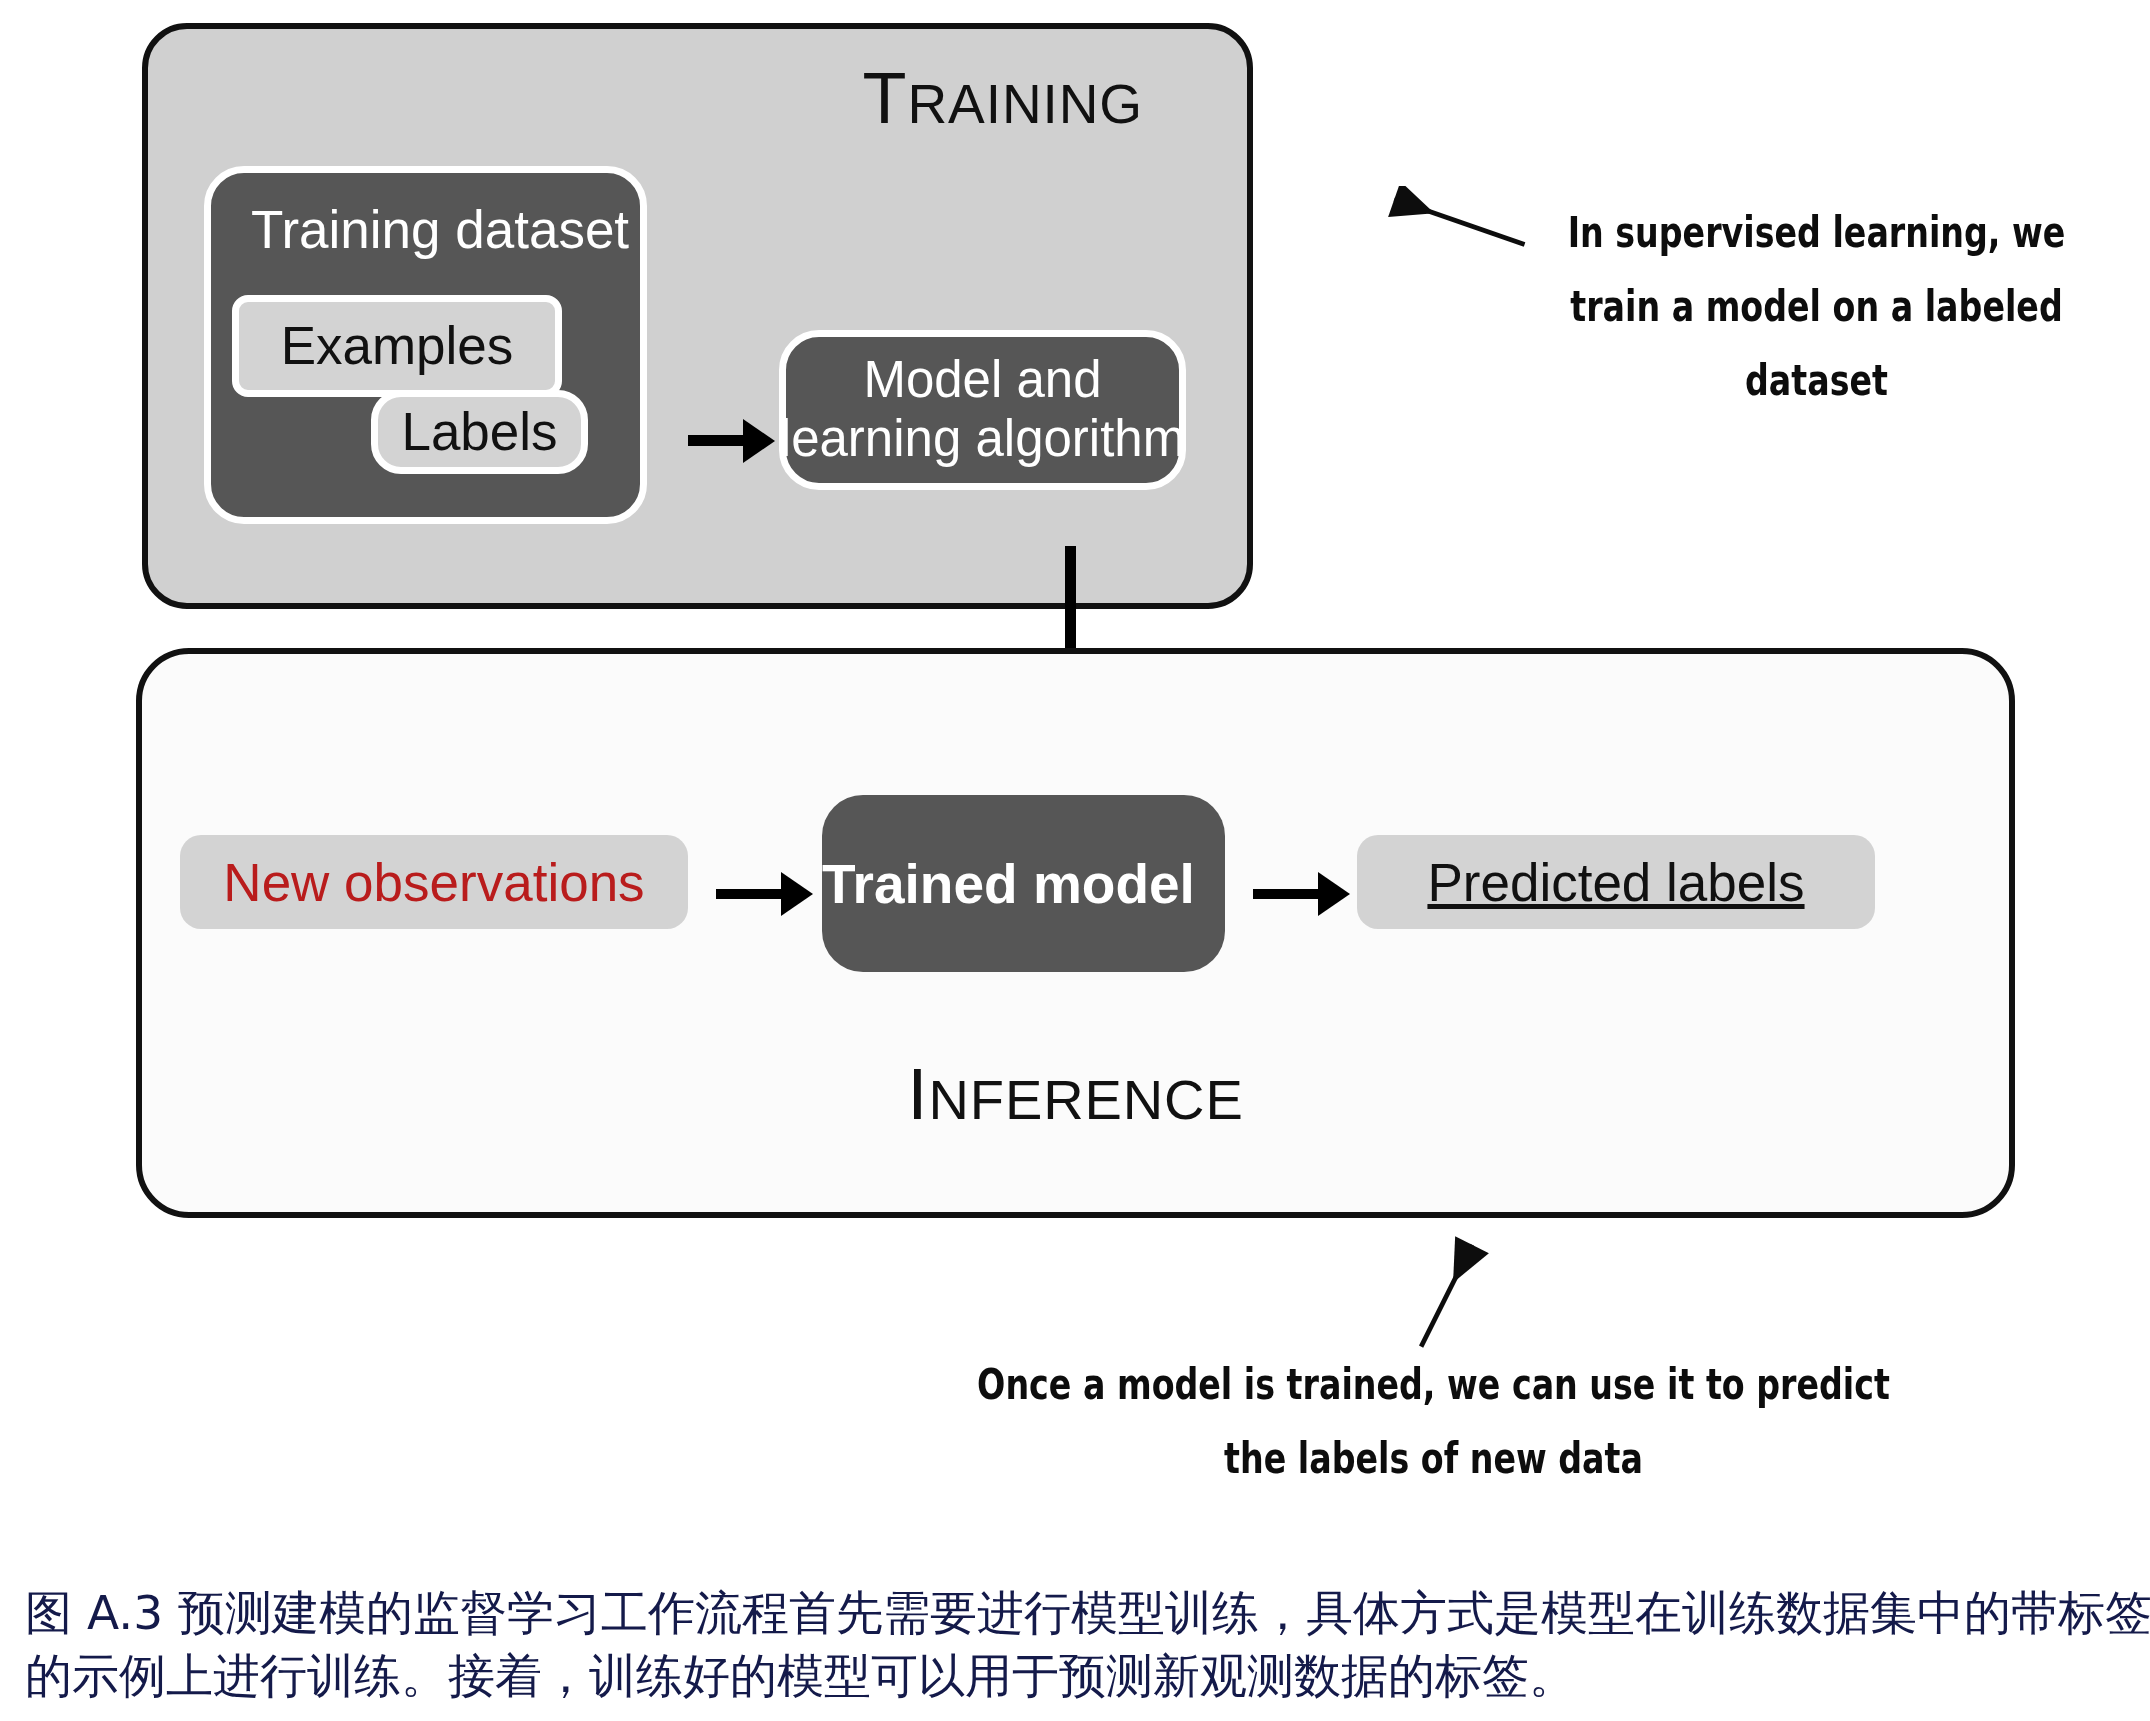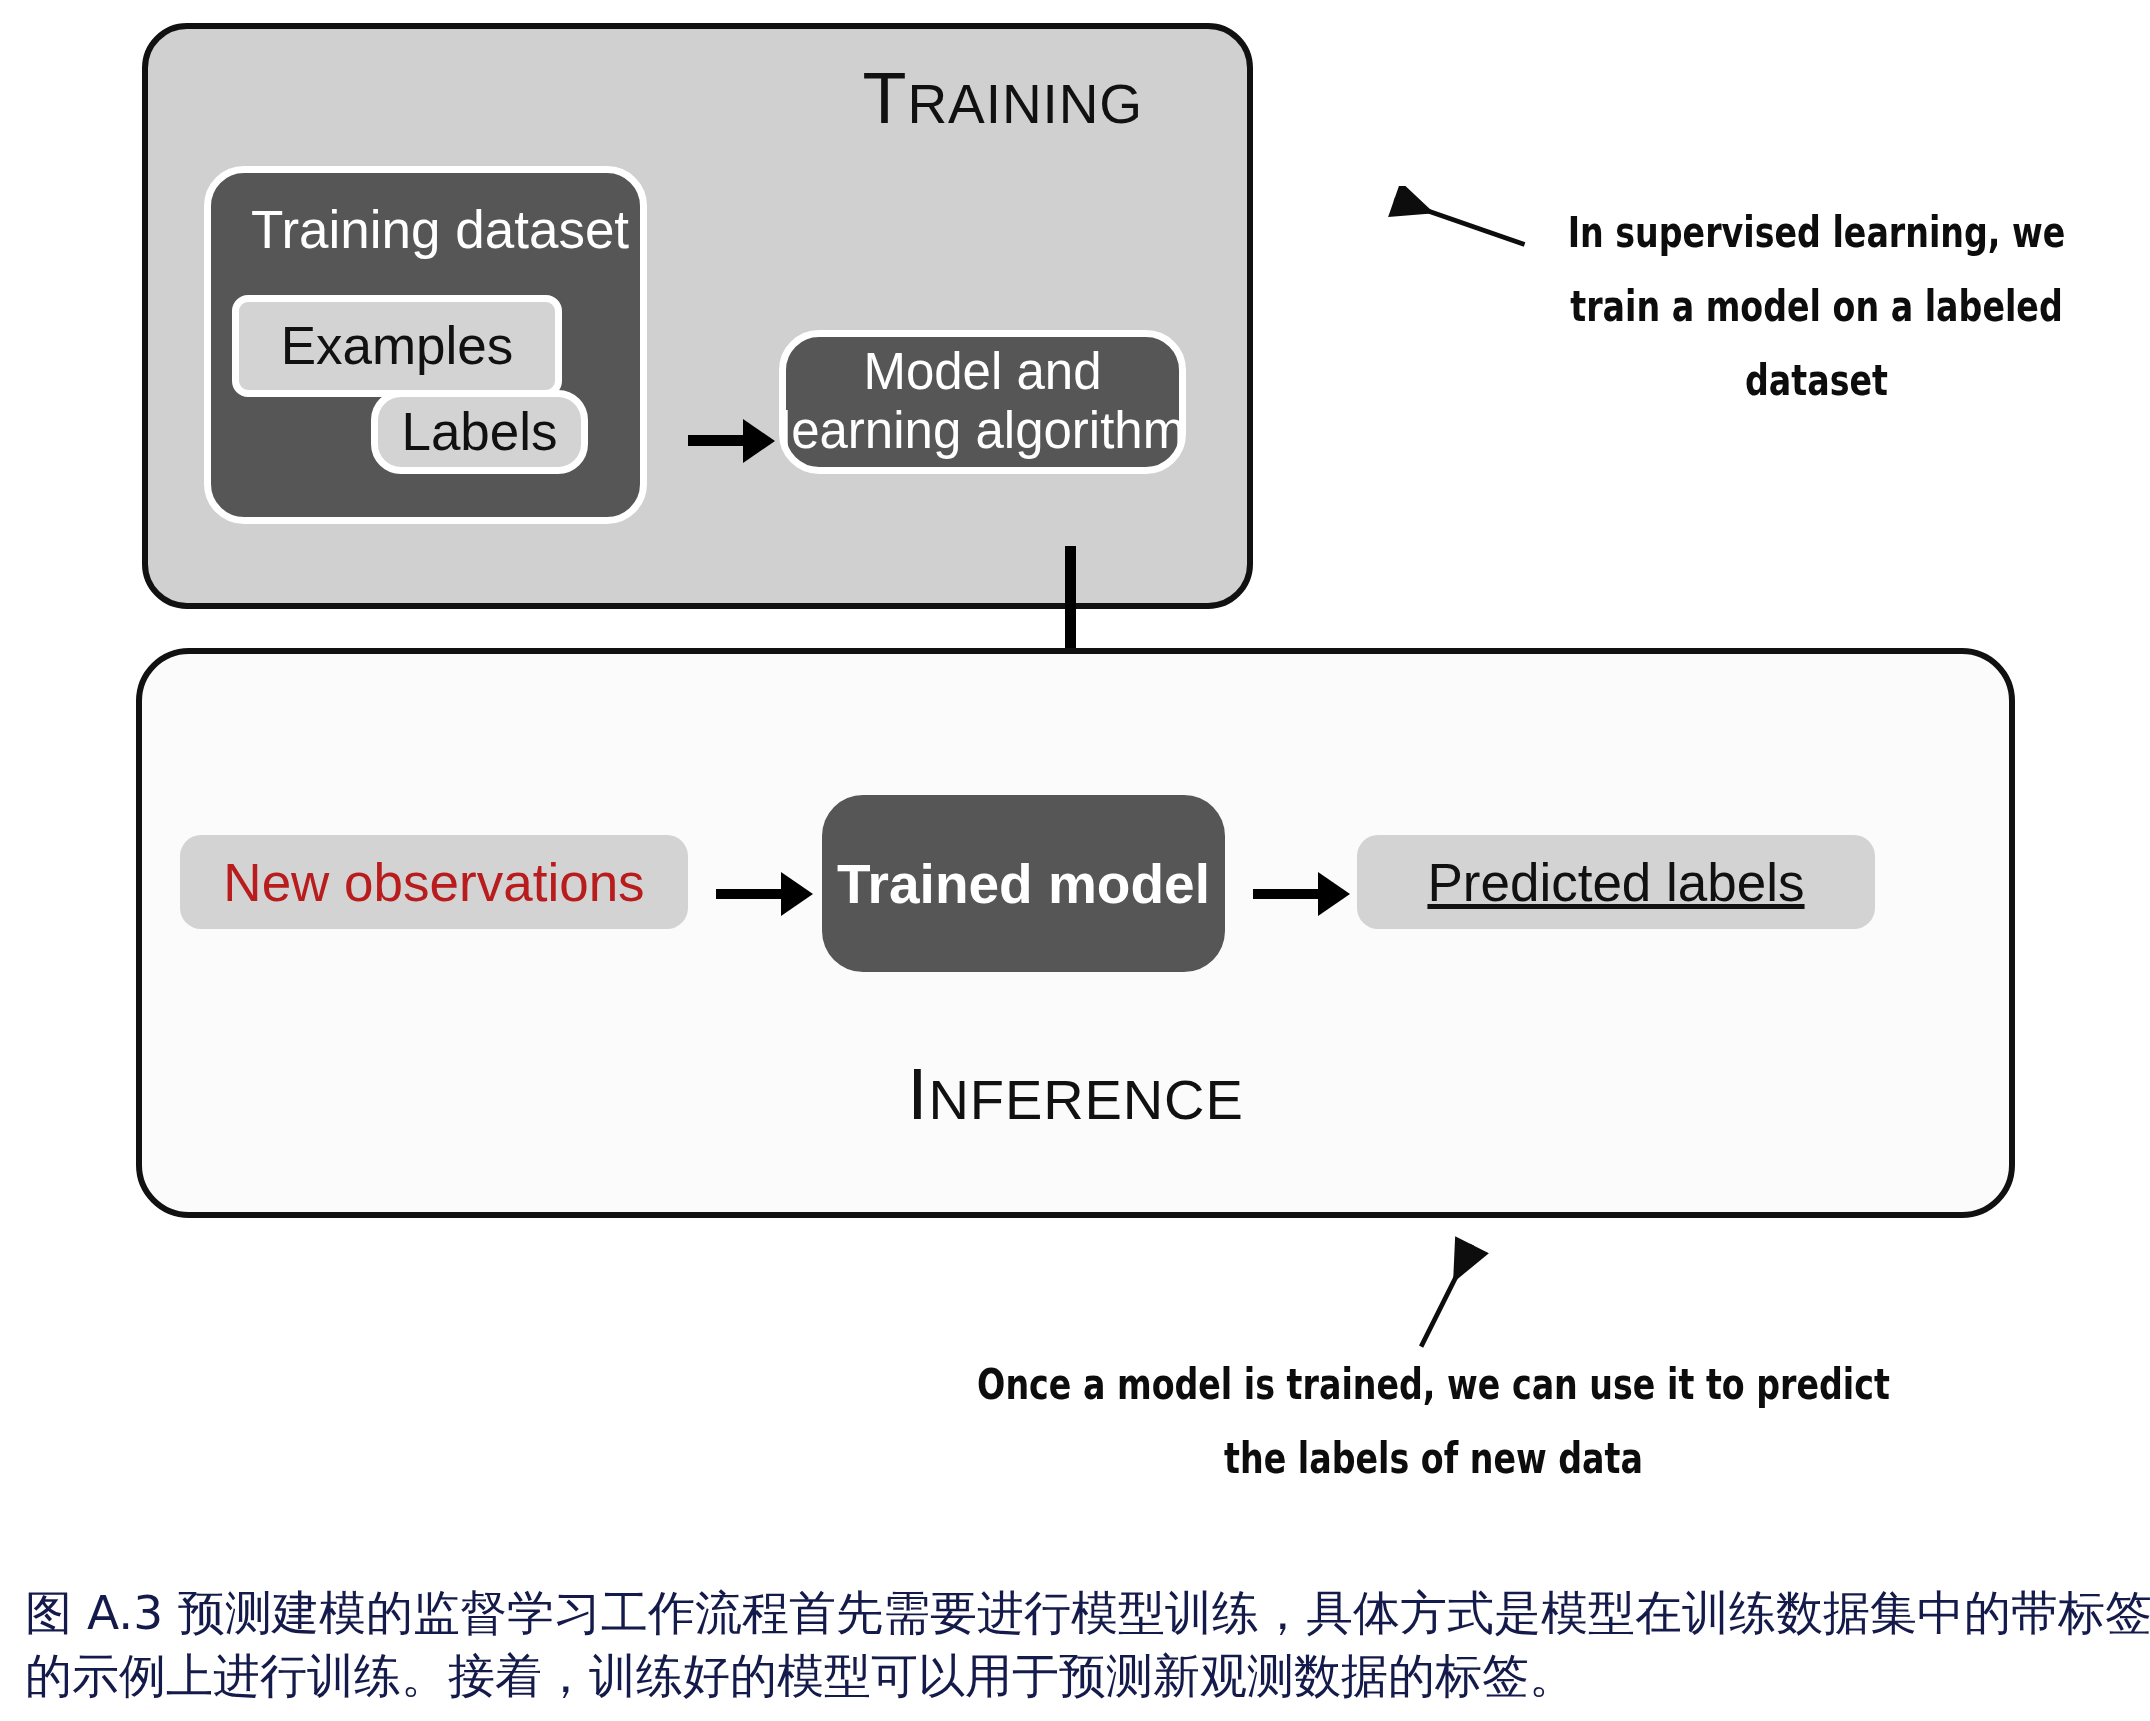--- a/index.html
+++ b/index.html
@@ -110,21 +110,21 @@
     color: #111111;
     white-space: nowrap;
   }
 
   
   .model-box {
     position: absolute;
     left: 631px;
     top: 301px;
     width: 407px;
-    height: 144px;
+    height: 160px;
     background: #565656;
     border: 7.5px solid #ffffff;
     border-radius: 40px;
     box-sizing: border-box;
     display: flex;
     flex-direction: column;
     align-items: center;
     justify-content: center;
     line-height: 1.14;
   }
@@ -230,21 +230,21 @@
   .trained-model-box {
     position: absolute;
     left: 680px;
     top: 141px;
     width: 403px;
     height: 177px;
     background: #565656;
     border-radius: 41px;
     display: flex;
     align-items: center;
-    justify-content: center;
+    justify-content: flex-start;
   }
   .trained-model-box span {
     font-size: 55px;
     font-weight: bold;
     color: #ffffff;
     white-space: nowrap;
   }
 
   .predicted-box {
     position: absolute;

